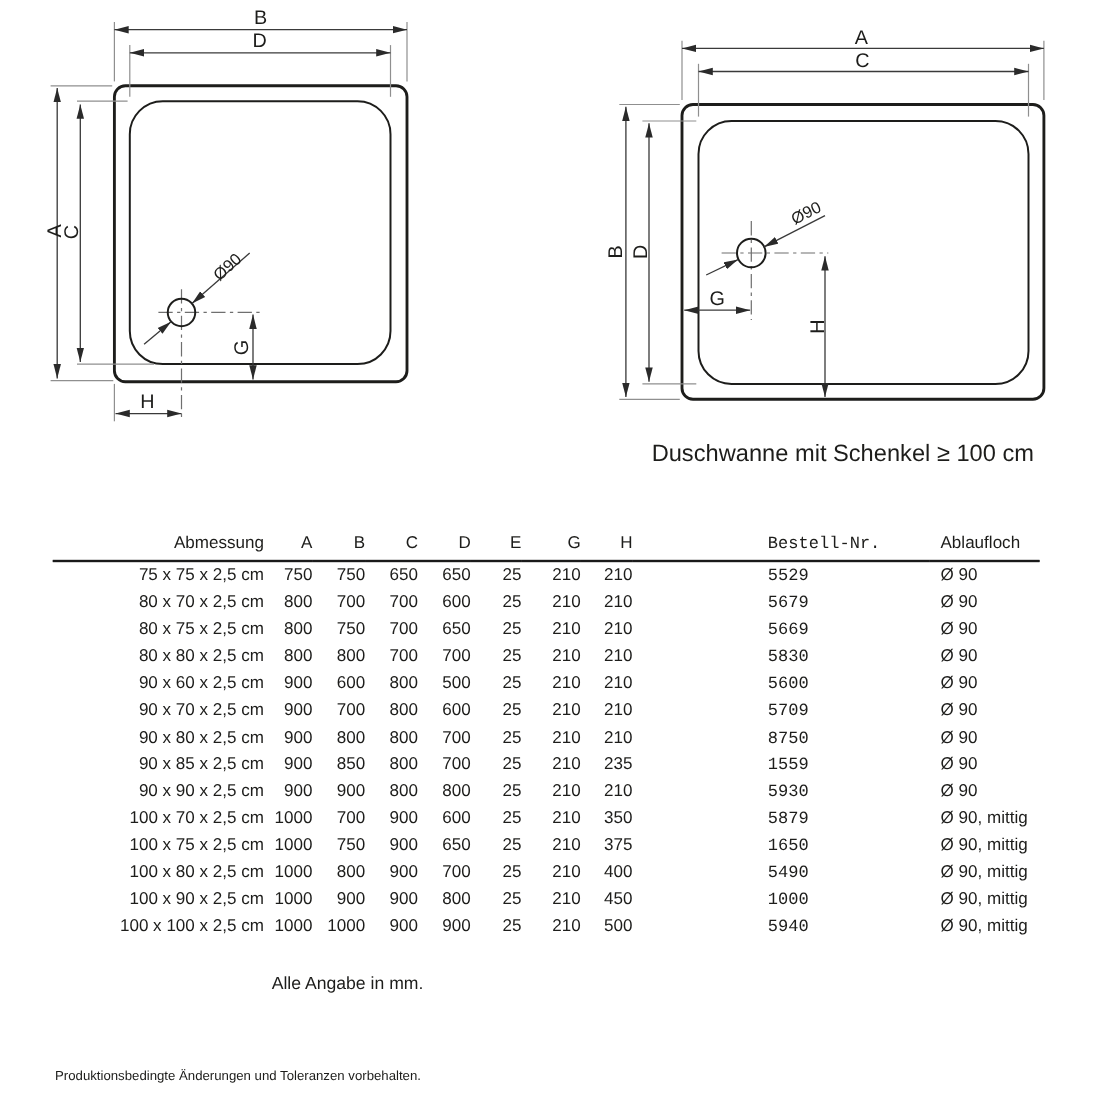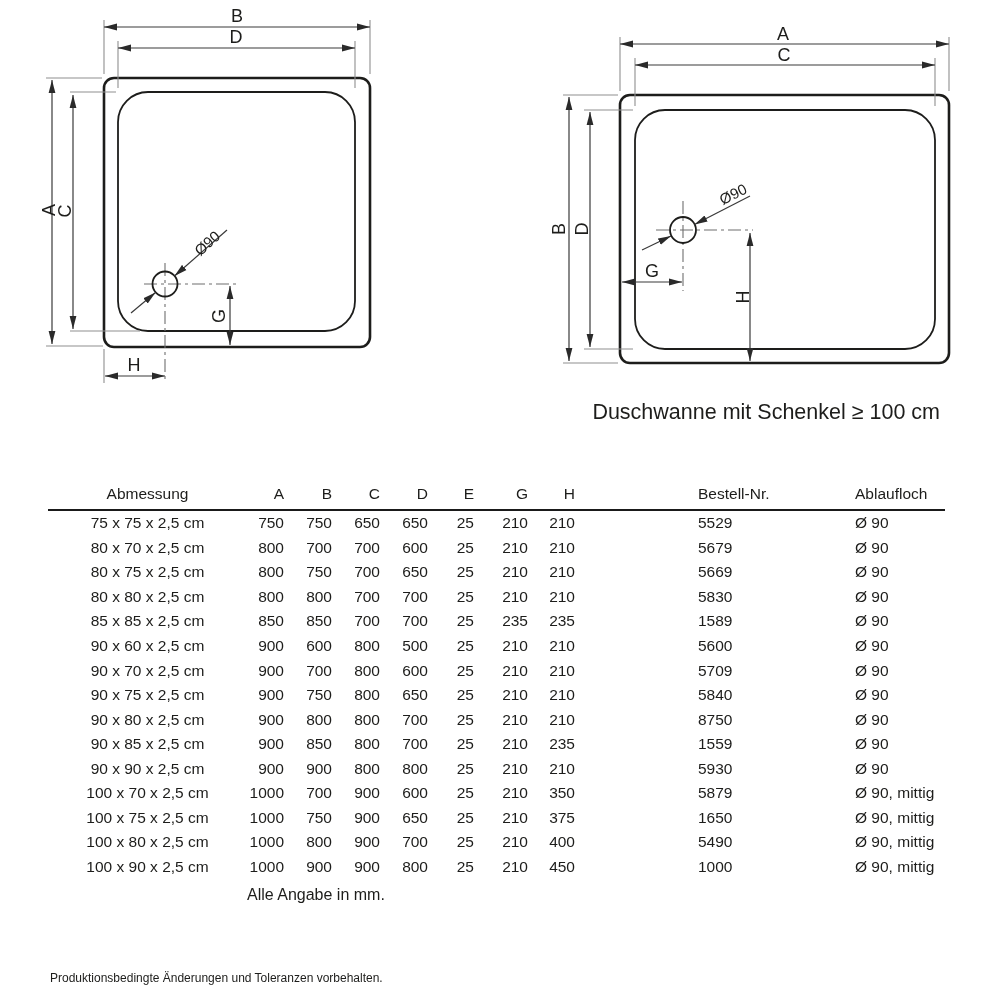--- a/index.html
+++ b/index.html
@@ -28,23 +28,23 @@
   table.spec {
     position:absolute; left:48px; top:482px; width:897px;
     border-collapse:collapse; table-layout:fixed;
     font-size:15.5px; color:#1d1d1b;
   }
   table.spec th {
     font-weight:400; vertical-align:bottom; height:21px; padding:0 0 6px 0;
     border-bottom:2.5px solid #1a1a1a; white-space:nowrap;
   }
   table.spec td { height:24.55px; padding:0; white-space:nowrap; overflow:visible; }
-  table.spec th:first-child, table.spec td:first-child { text-align:center; padding-left:7px; }
+  table.spec th:first-child, table.spec td:first-child { text-align:right; padding-left:7px; }
   table.spec th:nth-child(n+2), table.spec td:nth-child(n+2) { text-align:right; }
-  table.spec th:nth-child(9), table.spec td:nth-child(9) { text-align:left; padding-left:123px; }
+  table.spec th:nth-child(9), table.spec td:nth-child(9) { text-align:left; padding-left:123px;font-family:Liberation Mono, monospace; }
   table.spec th:nth-child(10), table.spec td:nth-child(10) { text-align:left; padding-left:10px; }
 
   .footnote { position:absolute; left:247px; top:886px; font-size:16px; }
   .footer   { position:absolute; left:50px;  top:971px; font-size:12px; }
 </style>
 </head>
 <body>
 
 <svg class="drawings" width="1001" height="470" viewBox="0 0 1001 470">
   <defs>
@@ -209,32 +209,20 @@
         <td>800</td>
         <td>700</td>
         <td>700</td>
         <td>25</td>
         <td>210</td>
         <td>210</td>
         <td>5830</td>
         <td>Ø 90</td>
       </tr>
       <tr>
-        <td>85 x 85 x 2,5 cm</td>
-        <td>850</td>
-        <td>850</td>
-        <td>700</td>
-        <td>700</td>
-        <td>25</td>
-        <td>235</td>
-        <td>235</td>
-        <td>1589</td>
-        <td>Ø 90</td>
-      </tr>
-      <tr>
         <td>90 x 60 x 2,5 cm</td>
         <td>900</td>
         <td>600</td>
         <td>800</td>
         <td>500</td>
         <td>25</td>
         <td>210</td>
         <td>210</td>
         <td>5600</td>
         <td>Ø 90</td>
@@ -242,32 +230,20 @@
       <tr>
         <td>90 x 70 x 2,5 cm</td>
         <td>900</td>
         <td>700</td>
         <td>800</td>
         <td>600</td>
         <td>25</td>
         <td>210</td>
         <td>210</td>
         <td>5709</td>
-        <td>Ø 90</td>
-      </tr>
-      <tr>
-        <td>90 x 75 x 2,5 cm</td>
-        <td>900</td>
-        <td>750</td>
-        <td>800</td>
-        <td>650</td>
-        <td>25</td>
-        <td>210</td>
-        <td>210</td>
-        <td>5840</td>
         <td>Ø 90</td>
       </tr>
       <tr>
         <td>90 x 80 x 2,5 cm</td>
         <td>900</td>
         <td>800</td>
         <td>800</td>
         <td>700</td>
         <td>25</td>
         <td>210</td>
@@ -340,18 +316,30 @@
         <td>1000</td>
         <td>900</td>
         <td>900</td>
         <td>800</td>
         <td>25</td>
         <td>210</td>
         <td>450</td>
         <td>1000</td>
         <td>Ø 90, mittig</td>
       </tr>
+      <tr>
+        <td>100 x 100 x 2,5 cm</td>
+        <td>1000</td>
+        <td>1000</td>
+        <td>900</td>
+        <td>900</td>
+        <td>25</td>
+        <td>210</td>
+        <td>500</td>
+        <td>5940</td>
+        <td>Ø 90, mittig</td>
+      </tr>
     </tbody>
 </table>
 
 <div class="footnote">Alle Angabe in mm.</div>
 
 <div class="footer">Produktionsbedingte Änderungen und Toleranzen vorbehalten.</div>
 
 </body></html>

